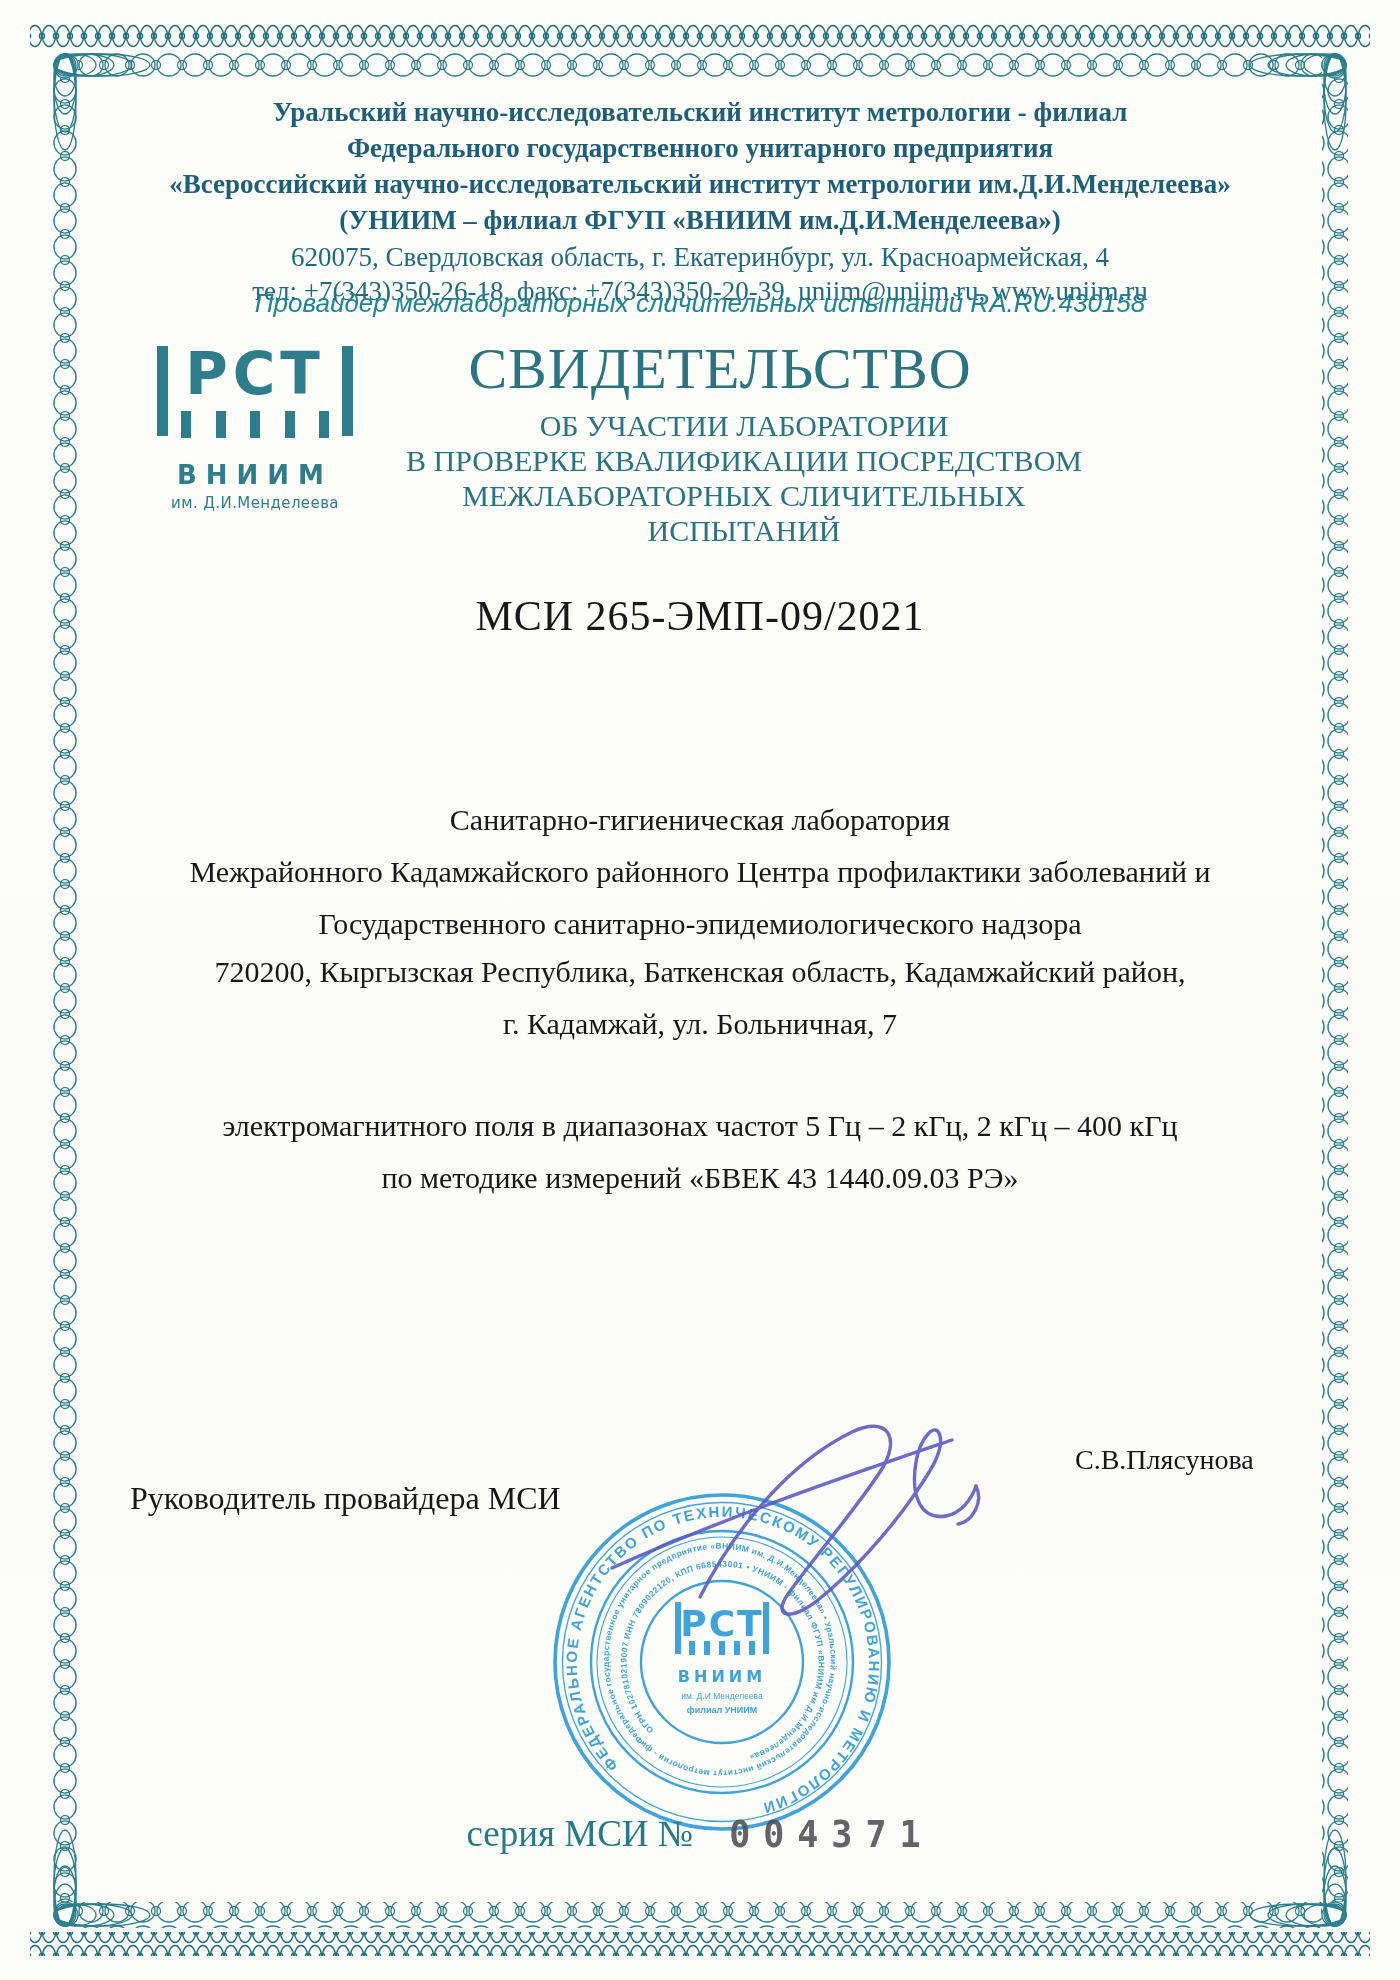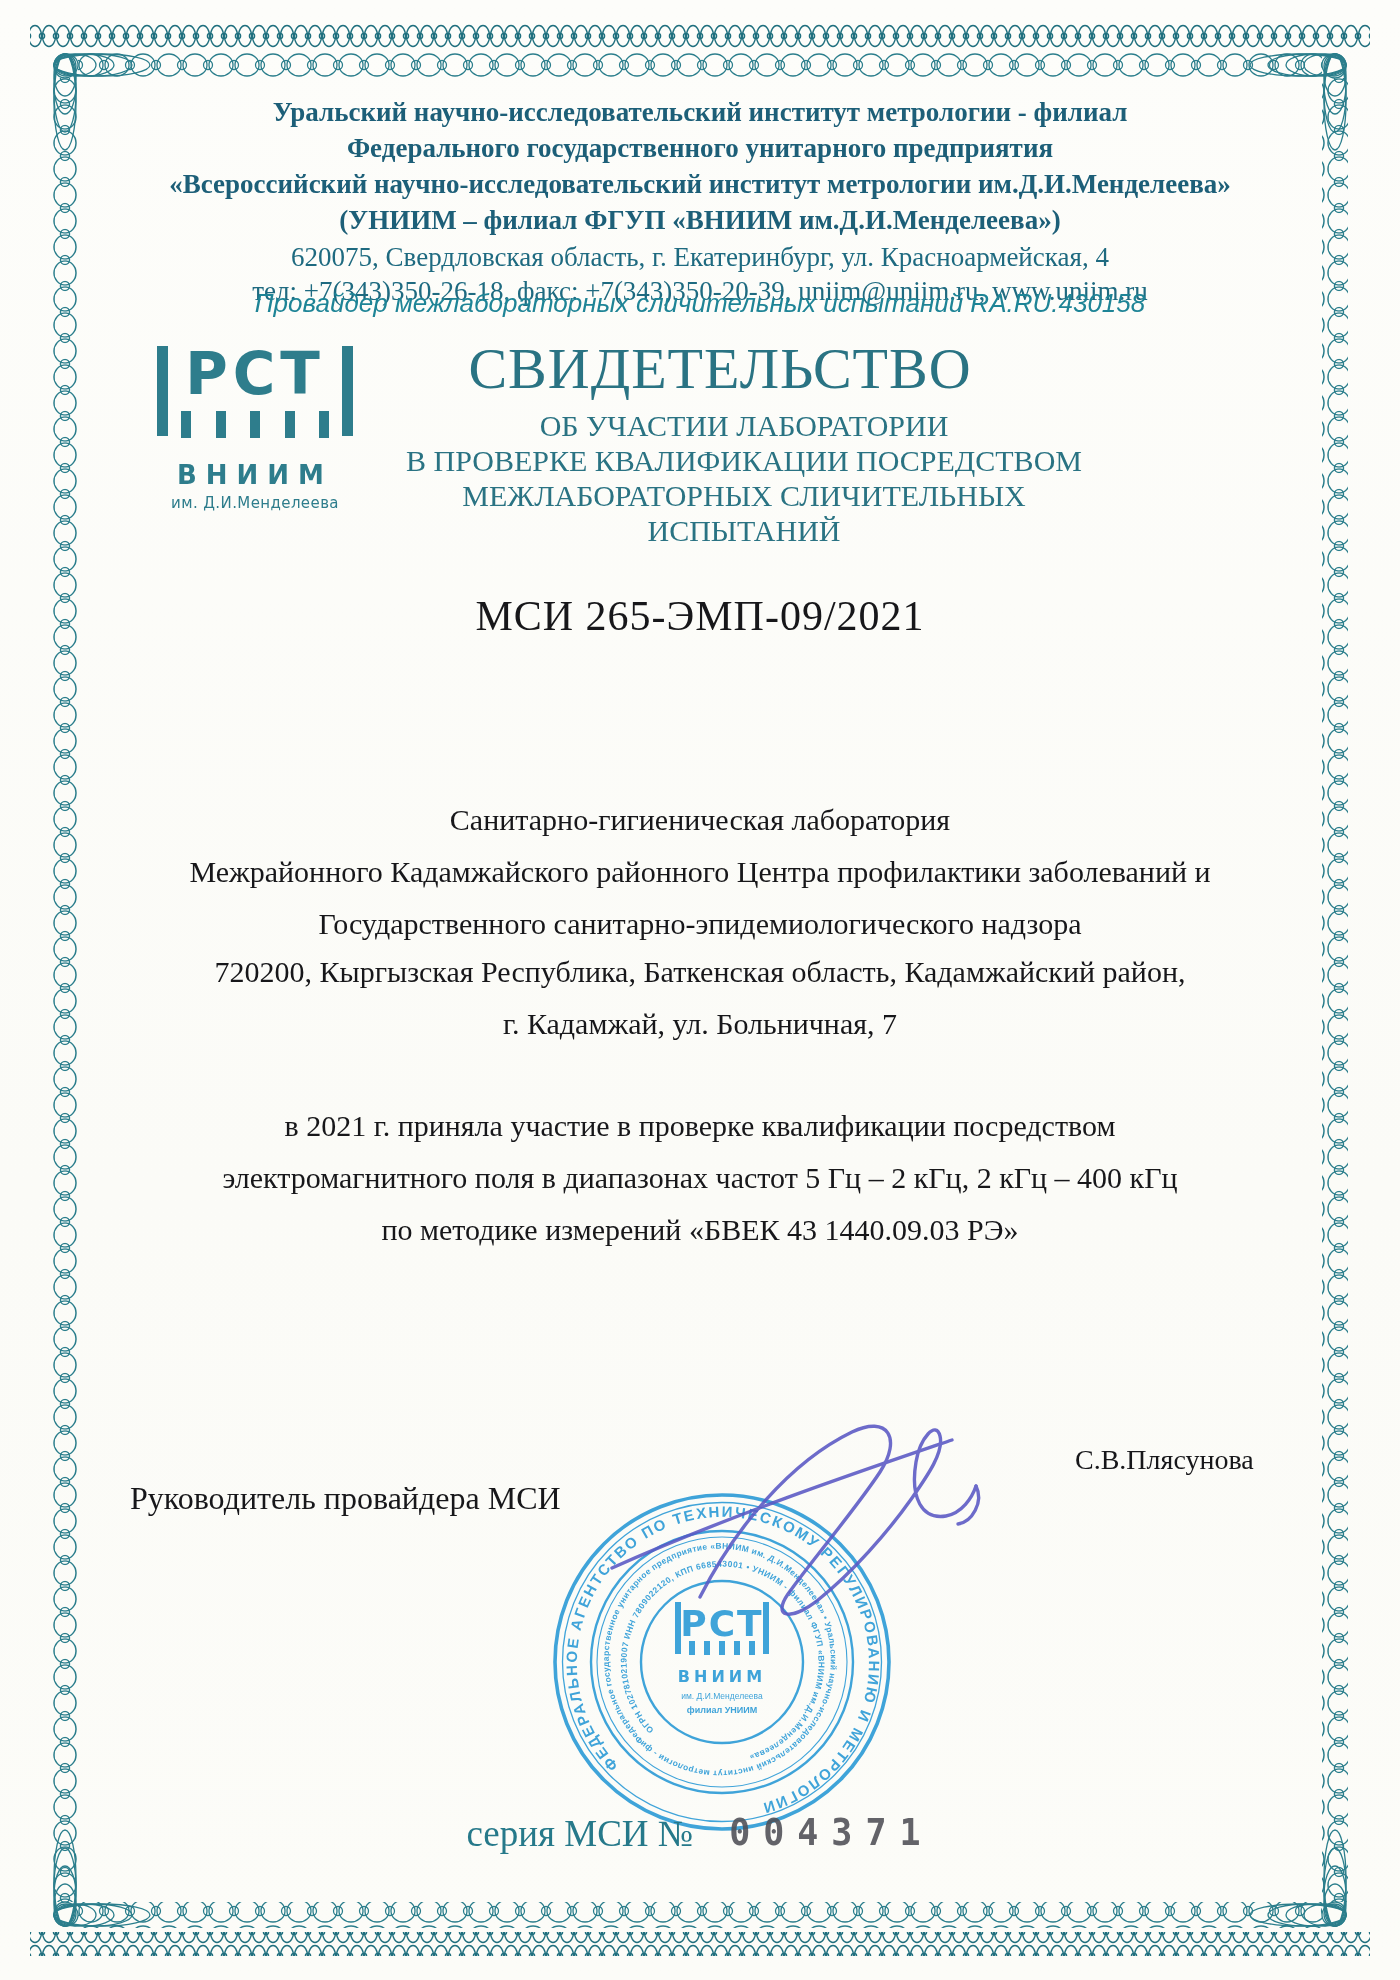--- a/index.html
+++ b/index.html
@@ -41,21 +41,21 @@
   .cert-num{left:0;top:592px;width:1400px;text-align:center;color:#17171a;
     font-size:42px;letter-spacing:1px;}
   .blacktext{left:80px;width:1240px;text-align:center;color:#17171a;}
   .blacktext p{margin:12px;font-size:30px;line-height:40px;}
   .lab-name{top:788px;} .lab-addr{top:940px;} .body-text{top:1094px;}
   
   .sig-role{left:130px;top:1480px;font-size:32px;color:#17171a;}
   .sig-name{left:1075px;top:1444px;font-size:28px;color:#17171a;}
   
   .serial-row{left:0;top:1812px;width:1400px;display:flex;justify-content:center;
-    align-items:flex-start;gap:36px;}
+    align-items:center;gap:36px;}
   .serial-label{font-size:37px;color:#26798a;}
   .serial-num{font-family:"DejaVu Sans Mono",monospace;font-weight:bold;font-size:35px;
     letter-spacing:13px;color:#4f4f56;opacity:.88;transform:scaleY(1.06);}
   
   .stamp{left:550px;top:1490px;width:344px;height:344px;opacity:.92;mix-blend-mode:multiply;}
   .sig-svg{left:570px;top:1395px;}
 </style>
 </head>
 <body>
 
@@ -164,21 +164,20 @@
     <p>Межрайонного Кадамжайского районного Центра профилактики заболеваний и</p>
     <p>Государственного санитарно-эпидемиологического надзора</p>
   </div>
 
   <div class="abs blacktext lab-addr">
     <p>720200, Кыргызская Республика, Баткенская область, Кадамжайский район,</p>
     <p>г. Кадамжай, ул. Больничная, 7</p>
   </div>
 
   <div class="abs blacktext body-text">
-    <p>в 2021 г. приняла участие в проверке квалификации посредством</p>
     <p>электромагнитного поля в диапазонах частот 5 Гц – 2 кГц, 2 кГц – 400 кГц</p>
     <p>по методике измерений «БВЕК 43 1440.09.03 РЭ»</p>
   </div>
 
   <div class="abs sig-role">Руководитель провайдера МСИ</div>
   <div class="abs sig-name">С.В.Плясунова</div>
 
   <svg class="abs stamp" width="344" height="344" viewBox="0 0 344 344">
     <defs>
       <path id="arcOuter" d="M 68.8,275.2 A 146,146 0 1 1 70.6,277.0"></path>

